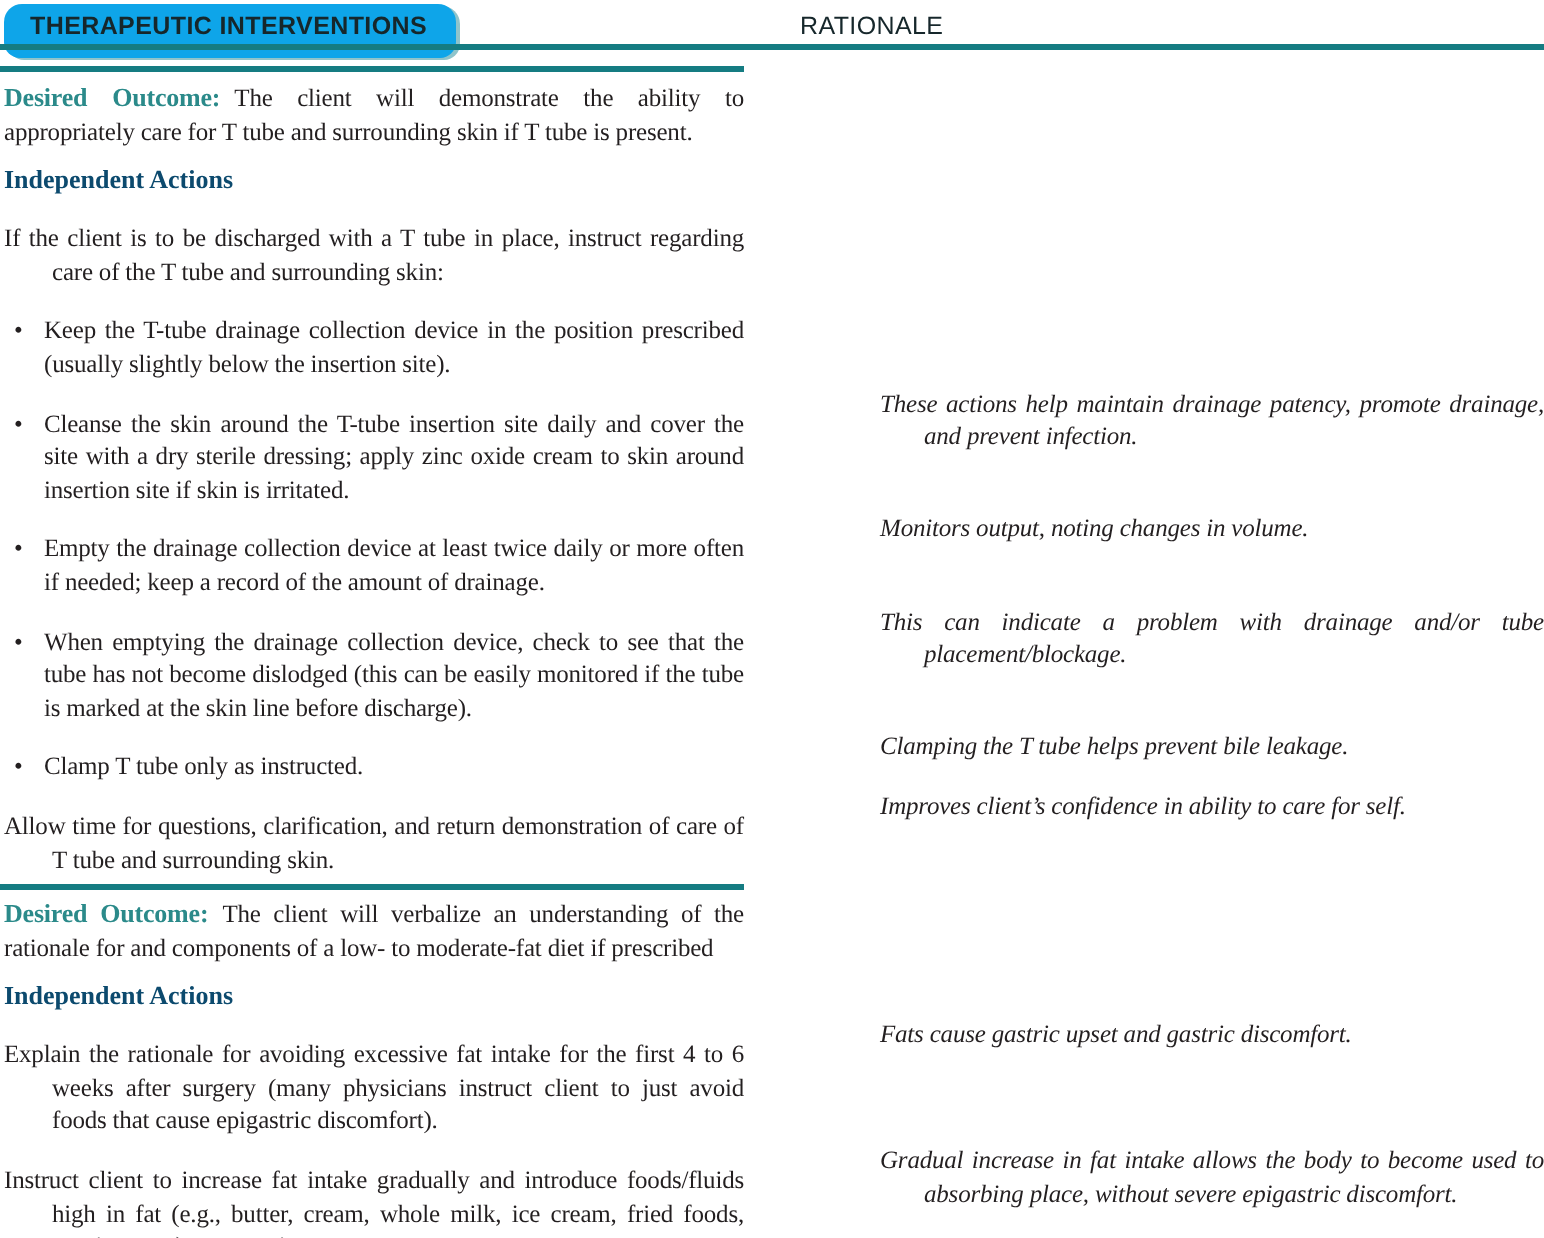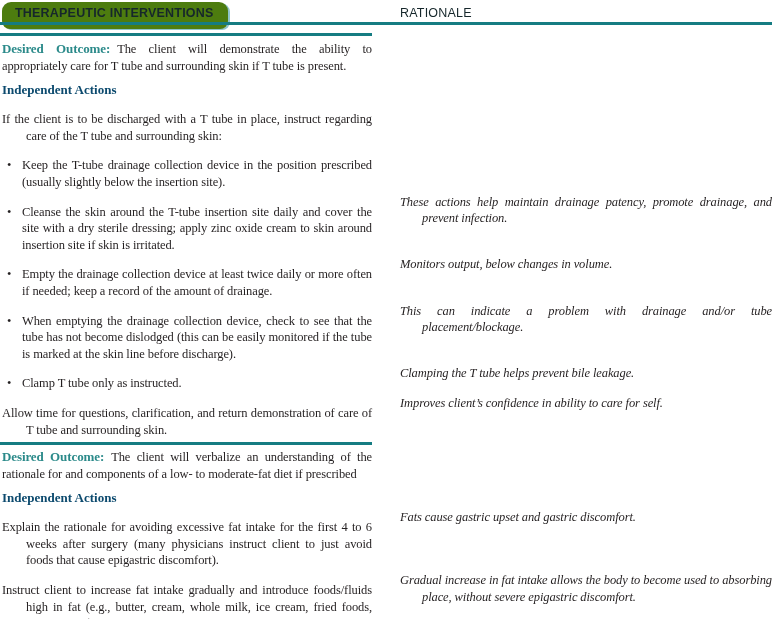--- a/index.html
+++ b/index.html
@@ -8,21 +8,21 @@
     font-family:"Liberation Serif",serif;
     color:#231f20;
     overflow:hidden;
   }
   .page{position:relative;width:772px;height:619px;overflow:hidden;}
 
   
   .header{position:relative;height:37px;}
   .tab{
     position:absolute;left:2px;top:2px;width:226px;height:27px;
-    background:#4d7c0f;
+    background:#0ea5e9;
     border-radius:9px 9px 8px 8px;
     box-shadow:2px 1px 0 #8fc4cb;
     z-index:1;
   }
   .tab-label{
     display:block;
     font-family:"Liberation Sans",sans-serif;
     font-weight:bold;font-size:12.5px;letter-spacing:.2px;
     color:#16272b;line-height:22px;padding-left:13px;
   }
@@ -34,21 +34,21 @@
     position:absolute;left:400px;top:6px;
     font-family:"Liberation Sans",sans-serif;
     font-weight:normal;font-size:12.5px;letter-spacing:.2px;color:#16272b;
   }
   .left-rule{
     position:absolute;left:0;top:33px;width:372px;height:3px;
     background:#157c82;
   }
 
   
-  .row{display:grid;grid-template-columns:372px 1fr;}
+  .row{display:grid;grid-template-columns:372px 1fr;gap:40px;}
   .cell-left{padding-left:2px;}
   .cell-right{padding-left:28px;}
 
   p{margin:0;}
   .body-text{
     font-size:12.5px;line-height:16.6px;text-align:justify;
     letter-spacing:-.1px;
     margin-top:13px;
   }
   .hang{padding-left:24px;text-indent:-24px;}
@@ -127,21 +127,21 @@
         <p class="rationale">These actions help maintain drainage patency, promote drainage, and prevent infection.</p>
       </div>
     </div>
 
 
     <div class="row">
       <div class="cell-left">
         <p class="body-text bullet-item">Empty the drainage collection device at least twice daily or more often if needed; keep a record of the amount of drainage.</p>
       </div>
       <div class="cell-right">
-        <p class="rationale">Monitors output, below changes in volume.</p>
+        <p class="rationale">Monitors output, noting changes in volume.</p>
       </div>
     </div>
 
     <div class="row">
       <div class="cell-left">
         <p class="body-text bullet-item">When emptying the drainage collection device, check to see that the tube has not become dislodged (this can be easily monitored if the tube is marked at the skin line before discharge).</p>
       </div>
       <div class="cell-right">
         <p class="rationale">This can indicate a problem with drainage and/or tube placement/blockage.</p>
       </div>

